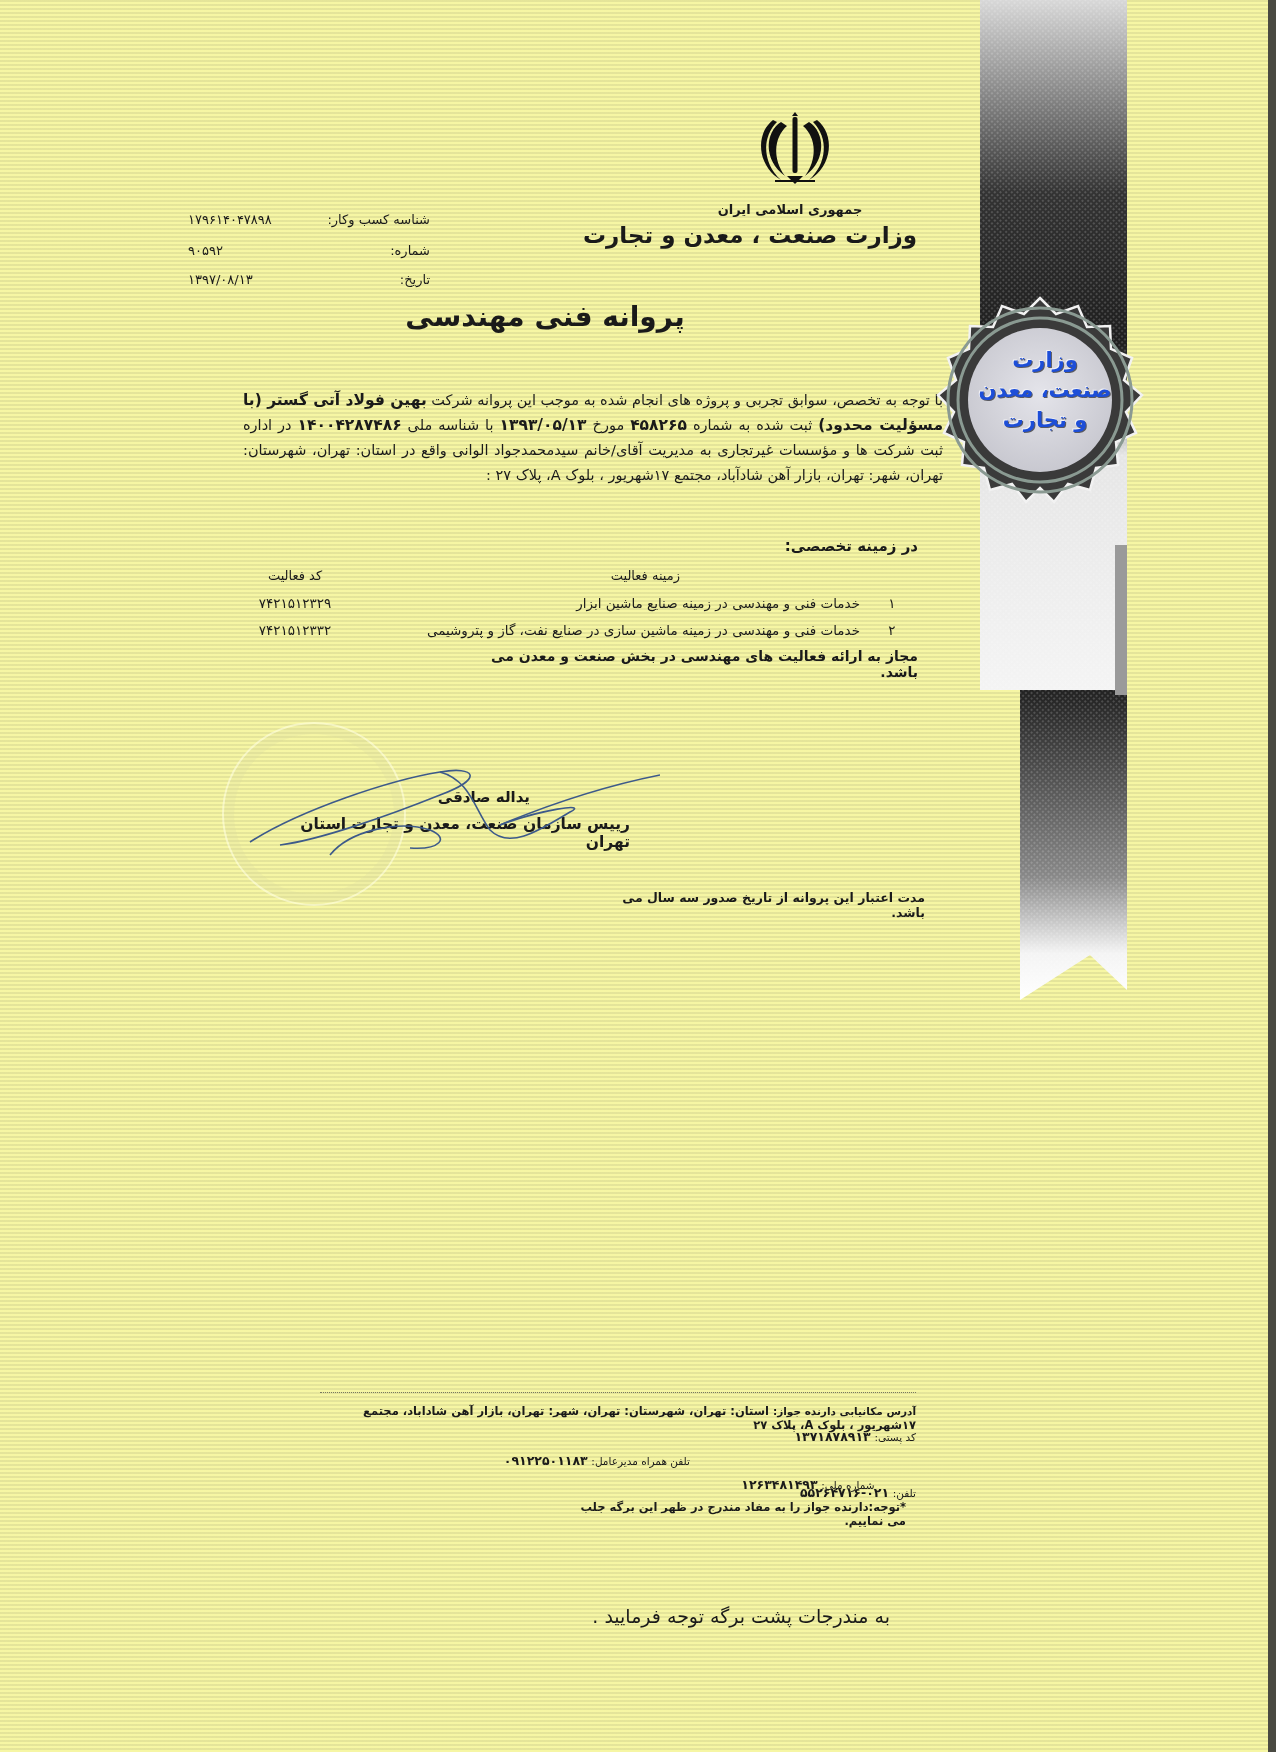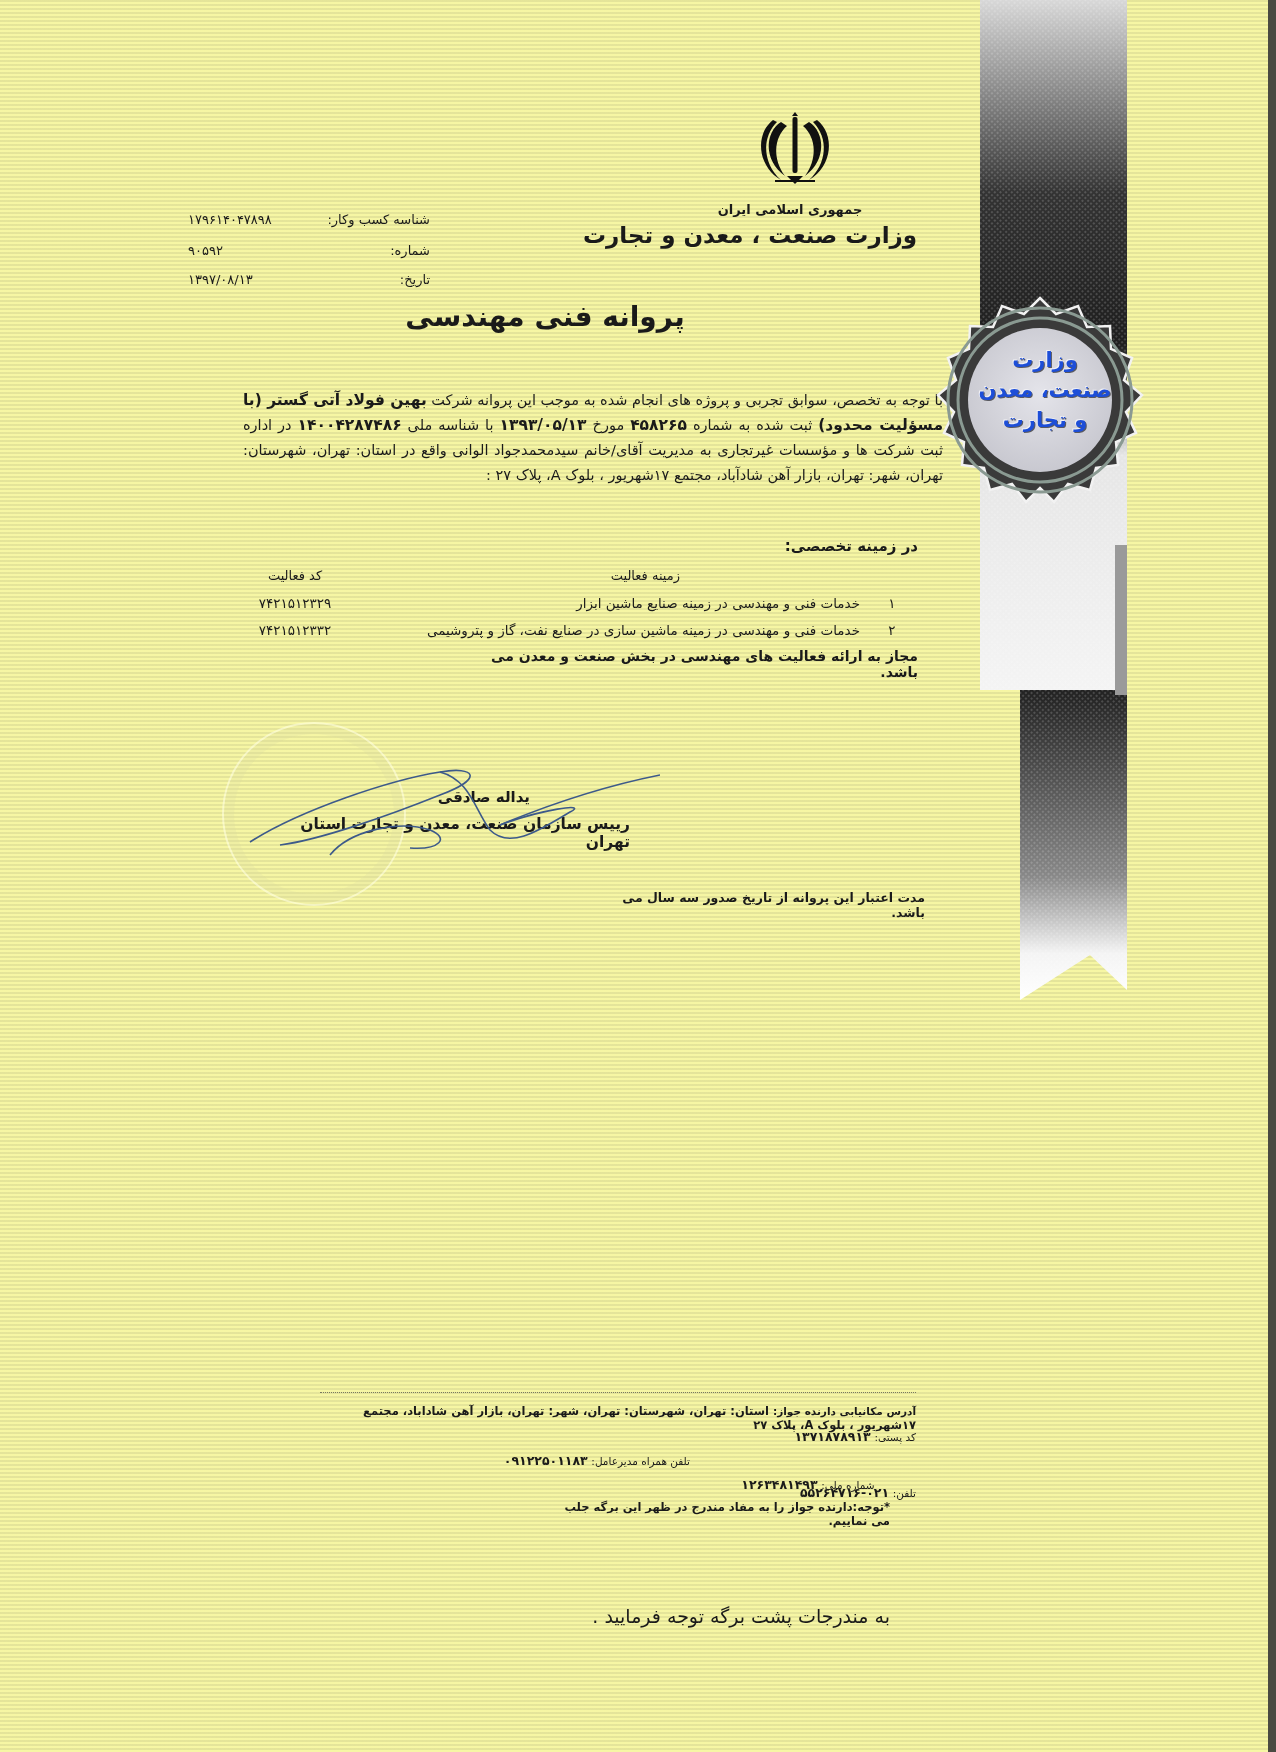--- a/index.html
+++ b/index.html
@@ -46,21 +46,21 @@
   .validity { left: 620px; top: 890px; width: 305px; text-align: right; font-size: 12.5px; font-weight: bold; }
 
   .divider { left: 320px; top: 1392px; width: 596px; border-top: 1px dotted #7a7a60; height: 0; }
   .footer { font-size: 11.5px; }
   .footer .fl { font-size: 10.5px; }
   .footer b { font-size: 12.5px; }
   .addr { left: 310px; top: 1404px; width: 606px; text-align: right; font-weight: bold; }
   .post { left: 700px; top: 1429px; width: 216px; text-align: right; }
   .tel { left: 700px; top: 1453px; width: 216px; text-align: right; margin-top: 32px; }
   .natid { left: 700px; top: 1477px; width: 216px; text-align: center; }
-  .note { left: 564px; top: 1500px; width: 326px; text-align: right; font-weight: bold; }
+  .note { left: 580px; top: 1500px; width: 326px; text-align: right; font-weight: bold; }
 
   .back-note { left: 560px; top: 1605px; width: 330px; text-align: right; font-size: 19px; letter-spacing: 0.5px; }
 
   
   .ribbon { left: 975px; top: 0; width: 152px; height: 1000px; }
   .seal { left: 910px; top: 270px; width: 260px; height: 260px; }
   .seal-text { left: 975px; top: 345px; width: 140px; text-align: center; font-size: 21px; font-weight: bold; color: #1d4ed8;
                line-height: 30px; text-shadow: 1px 1px 0 #5a5a60, -1px -1px 0 #f0f0f5; }
   .right-edge { left: 1268px; top: 0; width: 8px; height: 1752px; background: #4a4a42; }
 </style>

